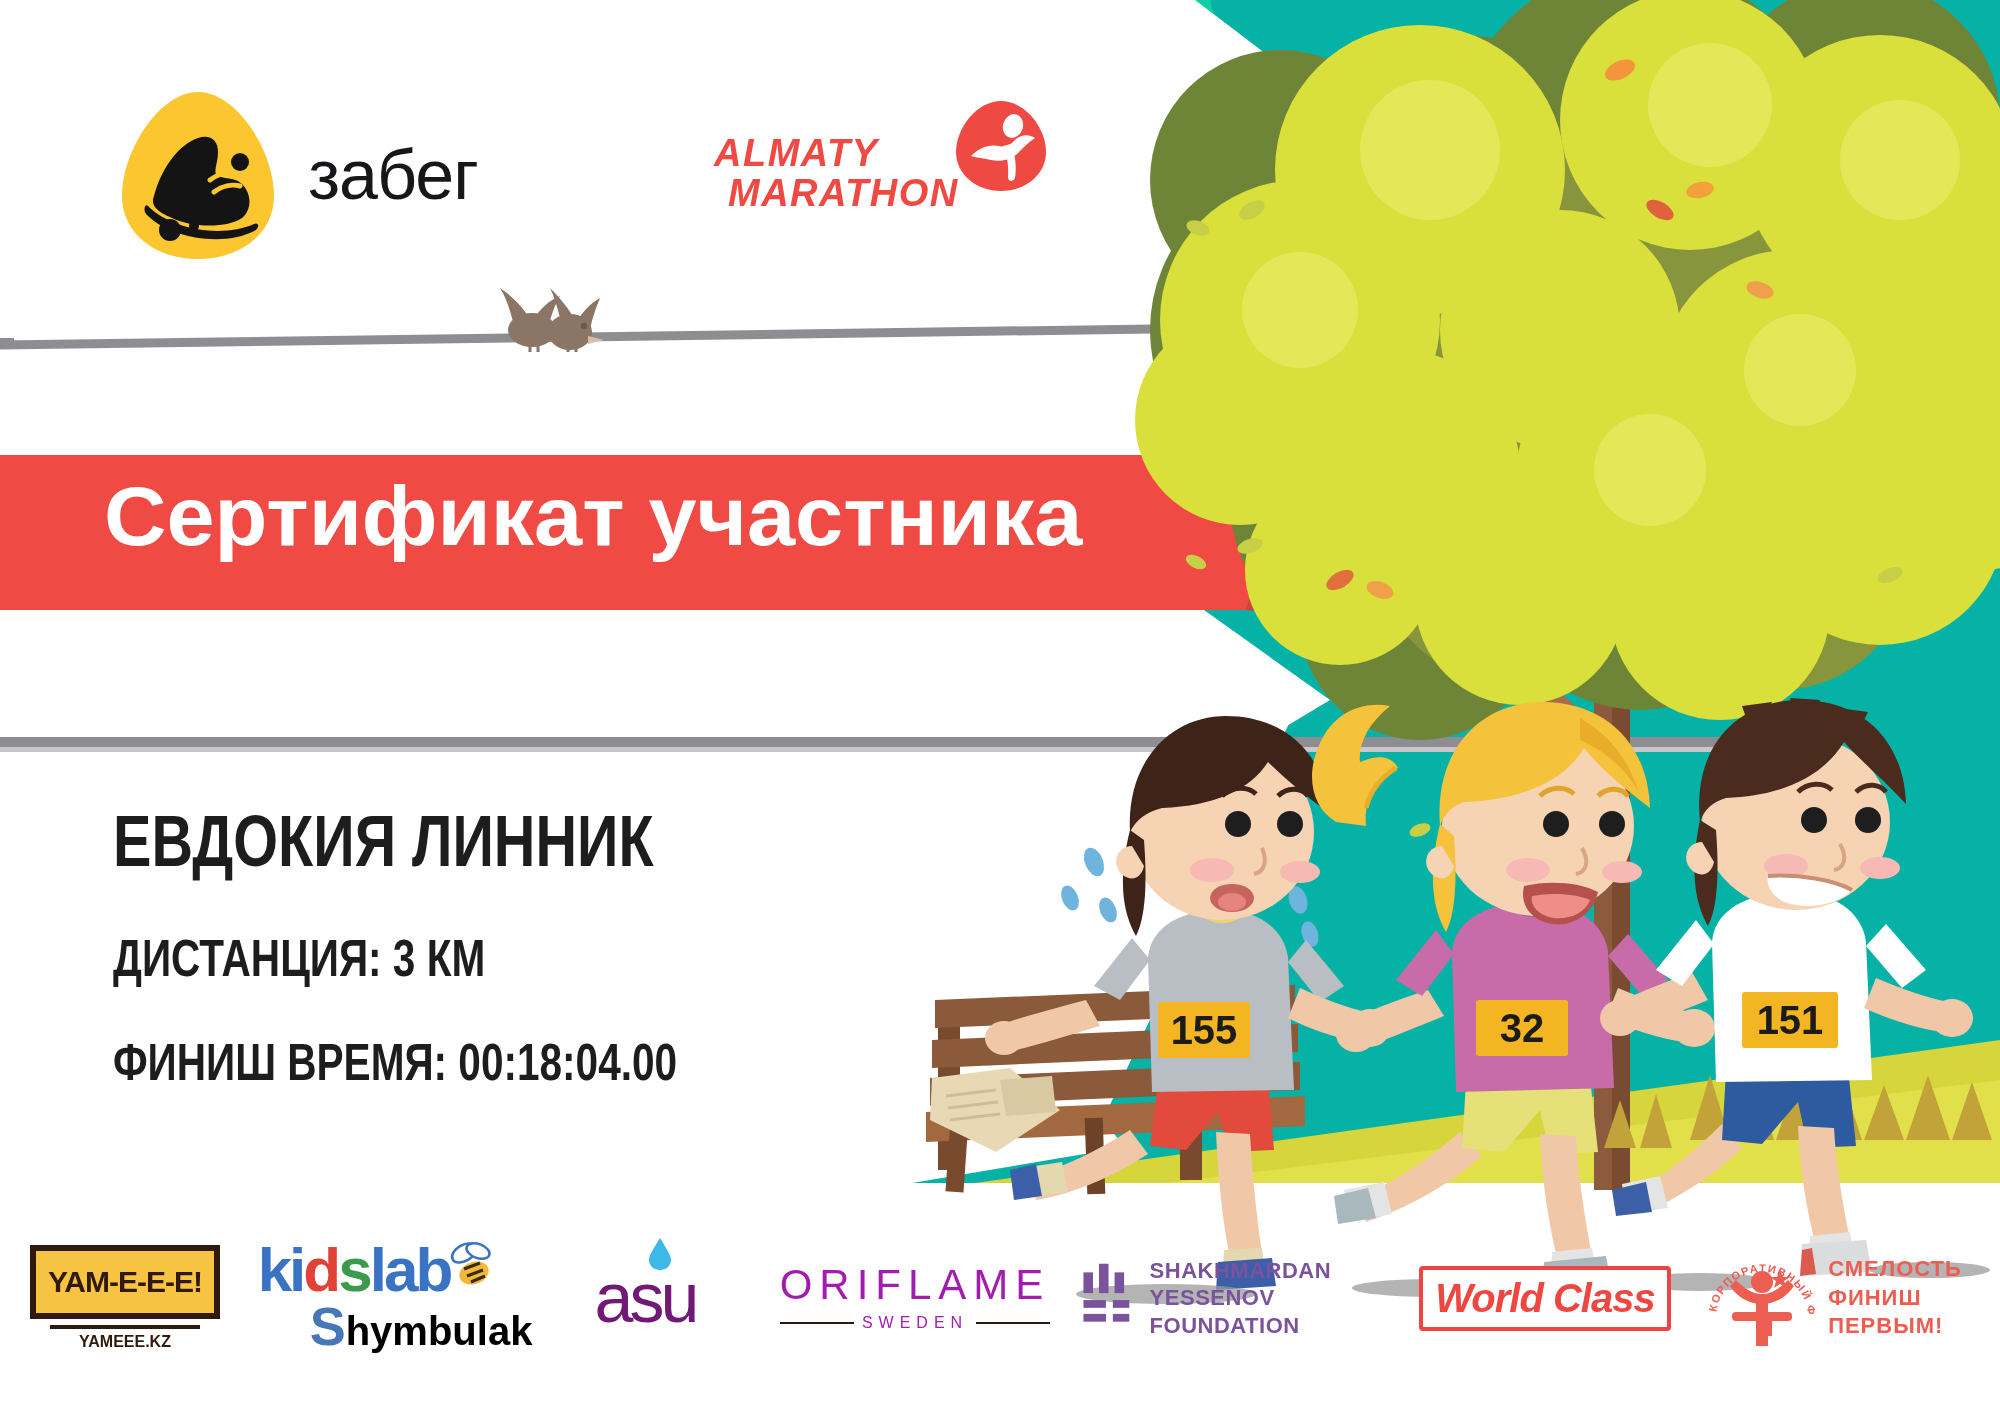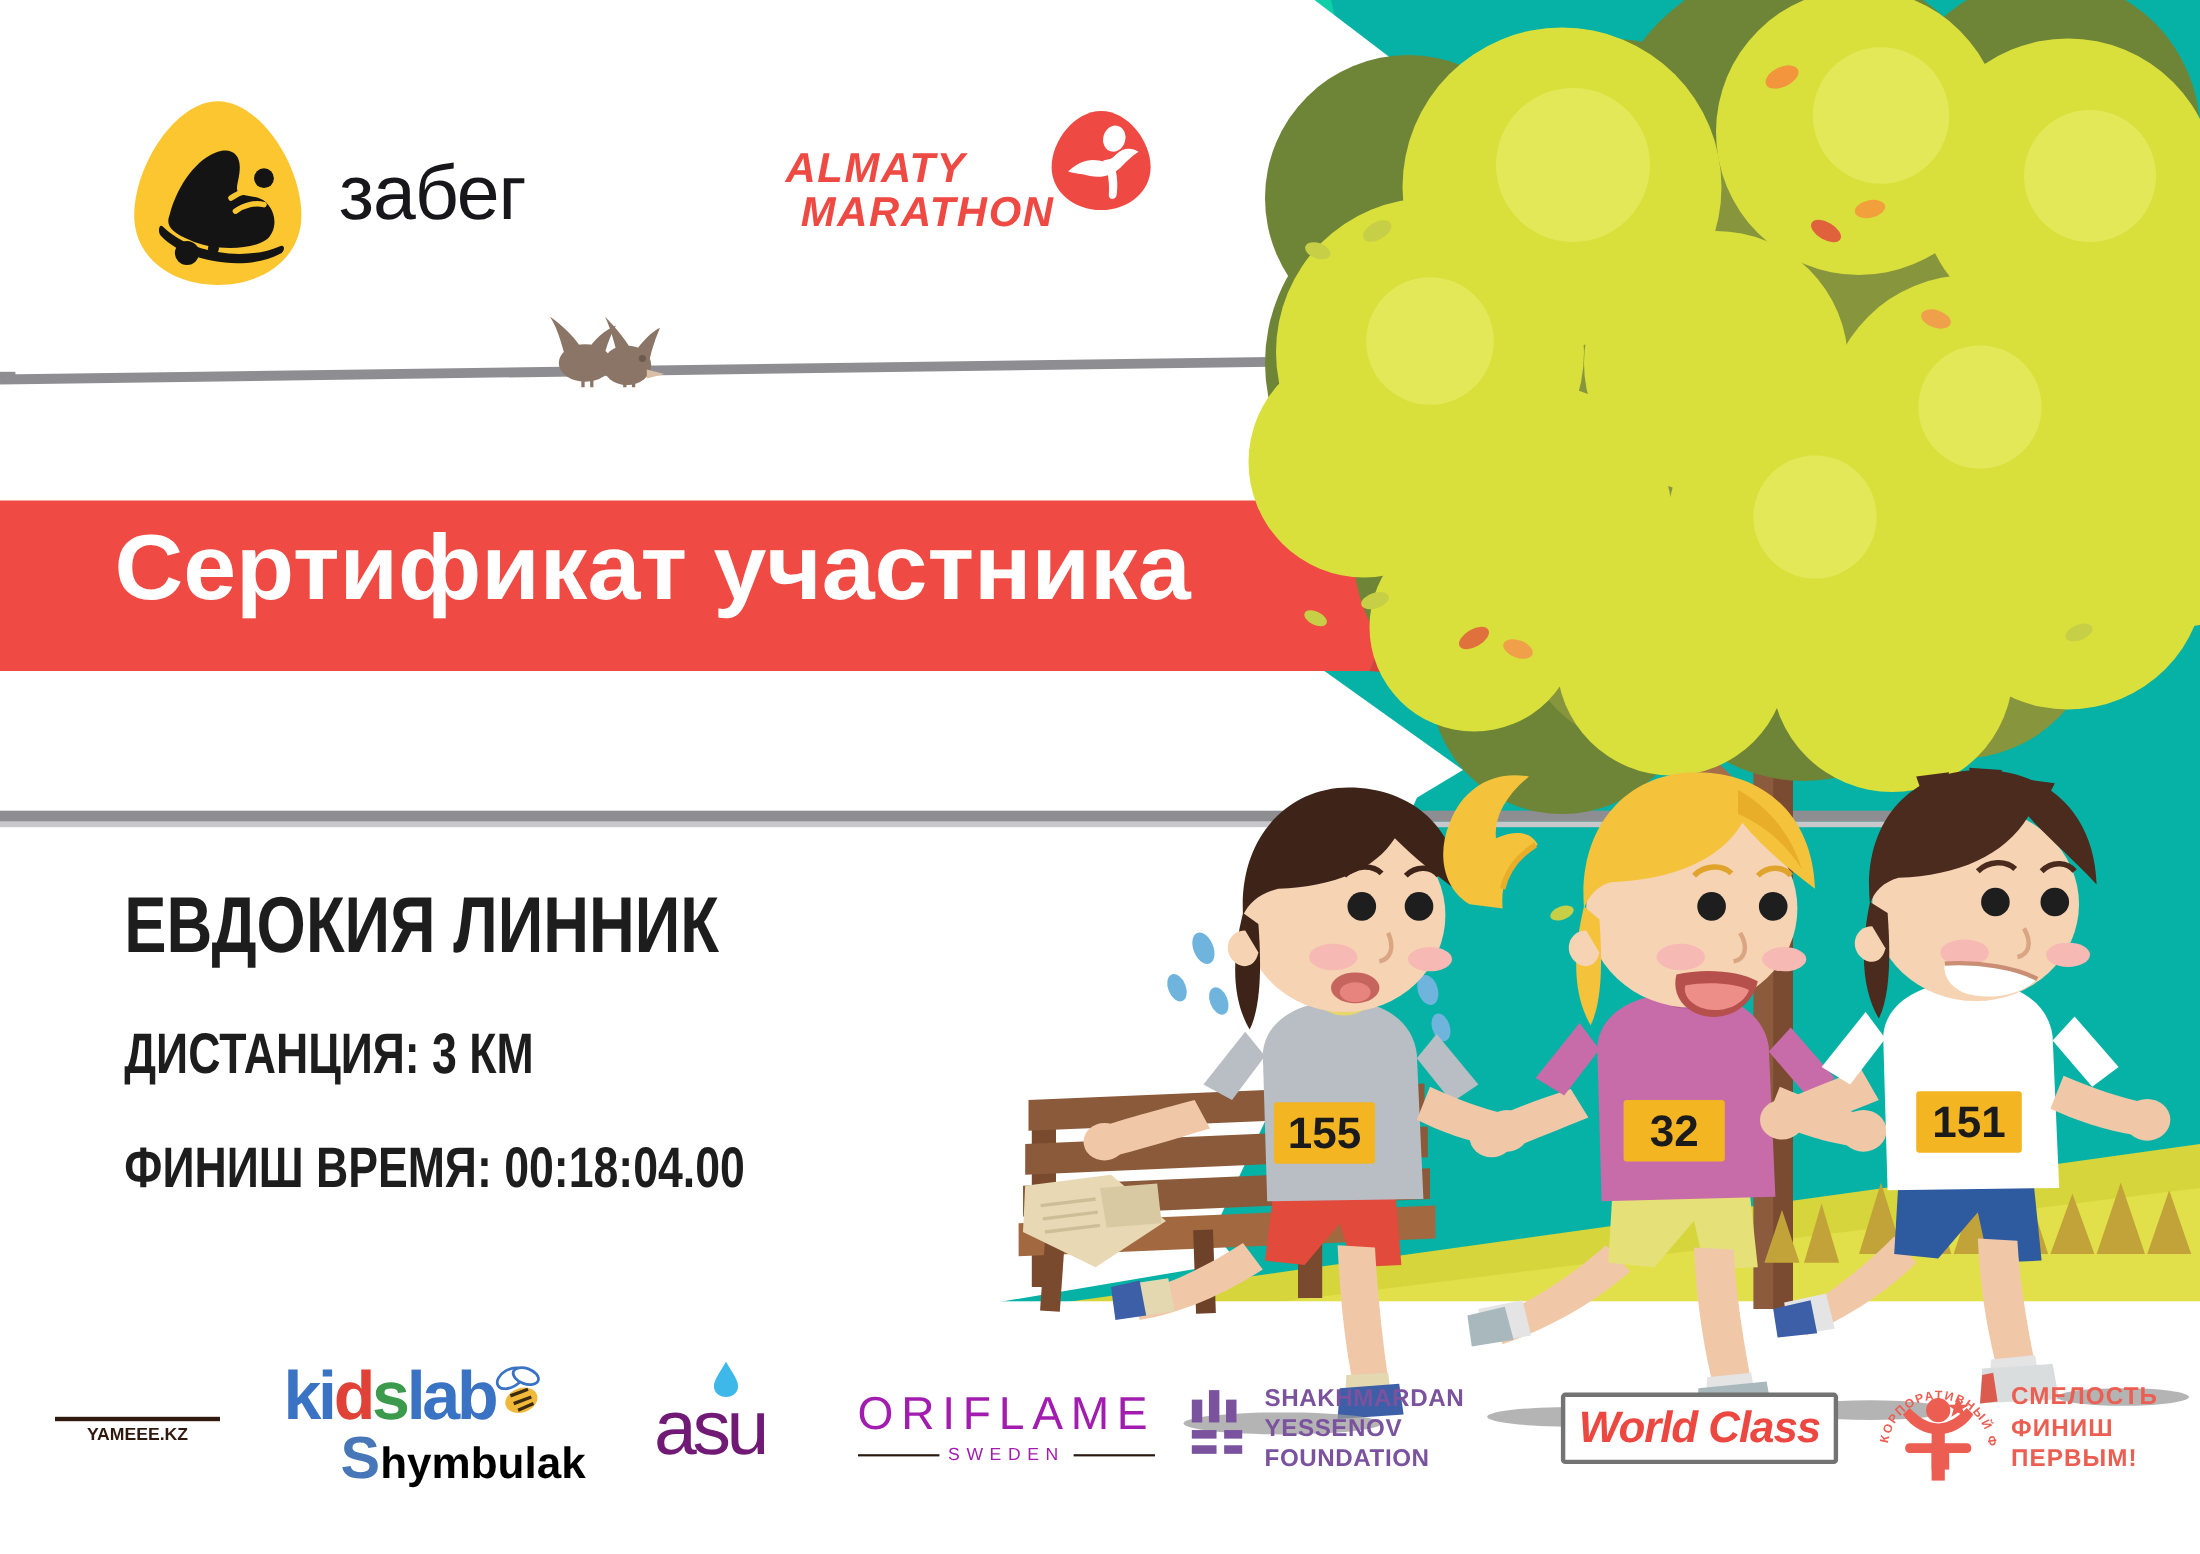--- a/index.html
+++ b/index.html
@@ -77,21 +77,21 @@
   .ori-wrap{text-align:center;color:#a21caf;}
   .ori-txt{font-size:42px;letter-spacing:7px;line-height:1;}
   .ori-sub{display:flex;align-items:center;gap:8px;margin-top:8px;}
   .ori-sub i{flex:1;height:2px;background:#2a1a0f;display:block;}
   .ori-sub b{font-size:16px;font-weight:normal;letter-spacing:6px;}
 
   .shy-wrap{display:flex;align-items:flex-start;gap:16px;}
   .shy-txt{font-size:22px;font-weight:bold;color:#7a529e;line-height:1.25;letter-spacing:0.5px;}
 
   .wc-wrap{
-    background:#ffffff;border:4px solid #737373;padding:6px 12px;border-radius:4px;
+    background:#ffffff;border:4px solid #ef4444;padding:6px 12px;border-radius:4px;
     font-size:40px;font-weight:bold;font-style:italic;color:#ec4740;letter-spacing:-1px;
     white-space:nowrap;
   }
 
   .sme-wrap{display:flex;align-items:center;gap:12px;}
   .sme-txt{font-size:22px;color:#ec5d52;line-height:1.3;letter-spacing:1px;font-weight:bold;}
 </style>
 </head>
 <body>
 
@@ -443,20 +443,23 @@
   <div id="details">
     <div id="athlete-name">ЕВДОКИЯ ЛИННИК</div>
     <div class="detail-row">ДИСТАНЦИЯ: 3 КМ</div>
     <div class="detail-row">ФИНИШ ВРЕМЯ: 00:18:04.00</div>
   </div>
 
   <div id="sponsors">
 
     <div class="sp sp-yam">
       <div class="yam-wrap">
+        <div class="yam-bar">
+          <span class="yam-txt">YAM-E-E-E!</span>
+        </div>
         <div class="yam-rule"></div>
         <div class="yam-kz">YAMEEE.KZ</div>
       </div>
     </div>
 
     <div class="sp sp-kids">
       <div>
         <div class="kids-row">
           <span style="color:#3A73C4">k</span>
           <span style="color:#3A73C4">i</span>

